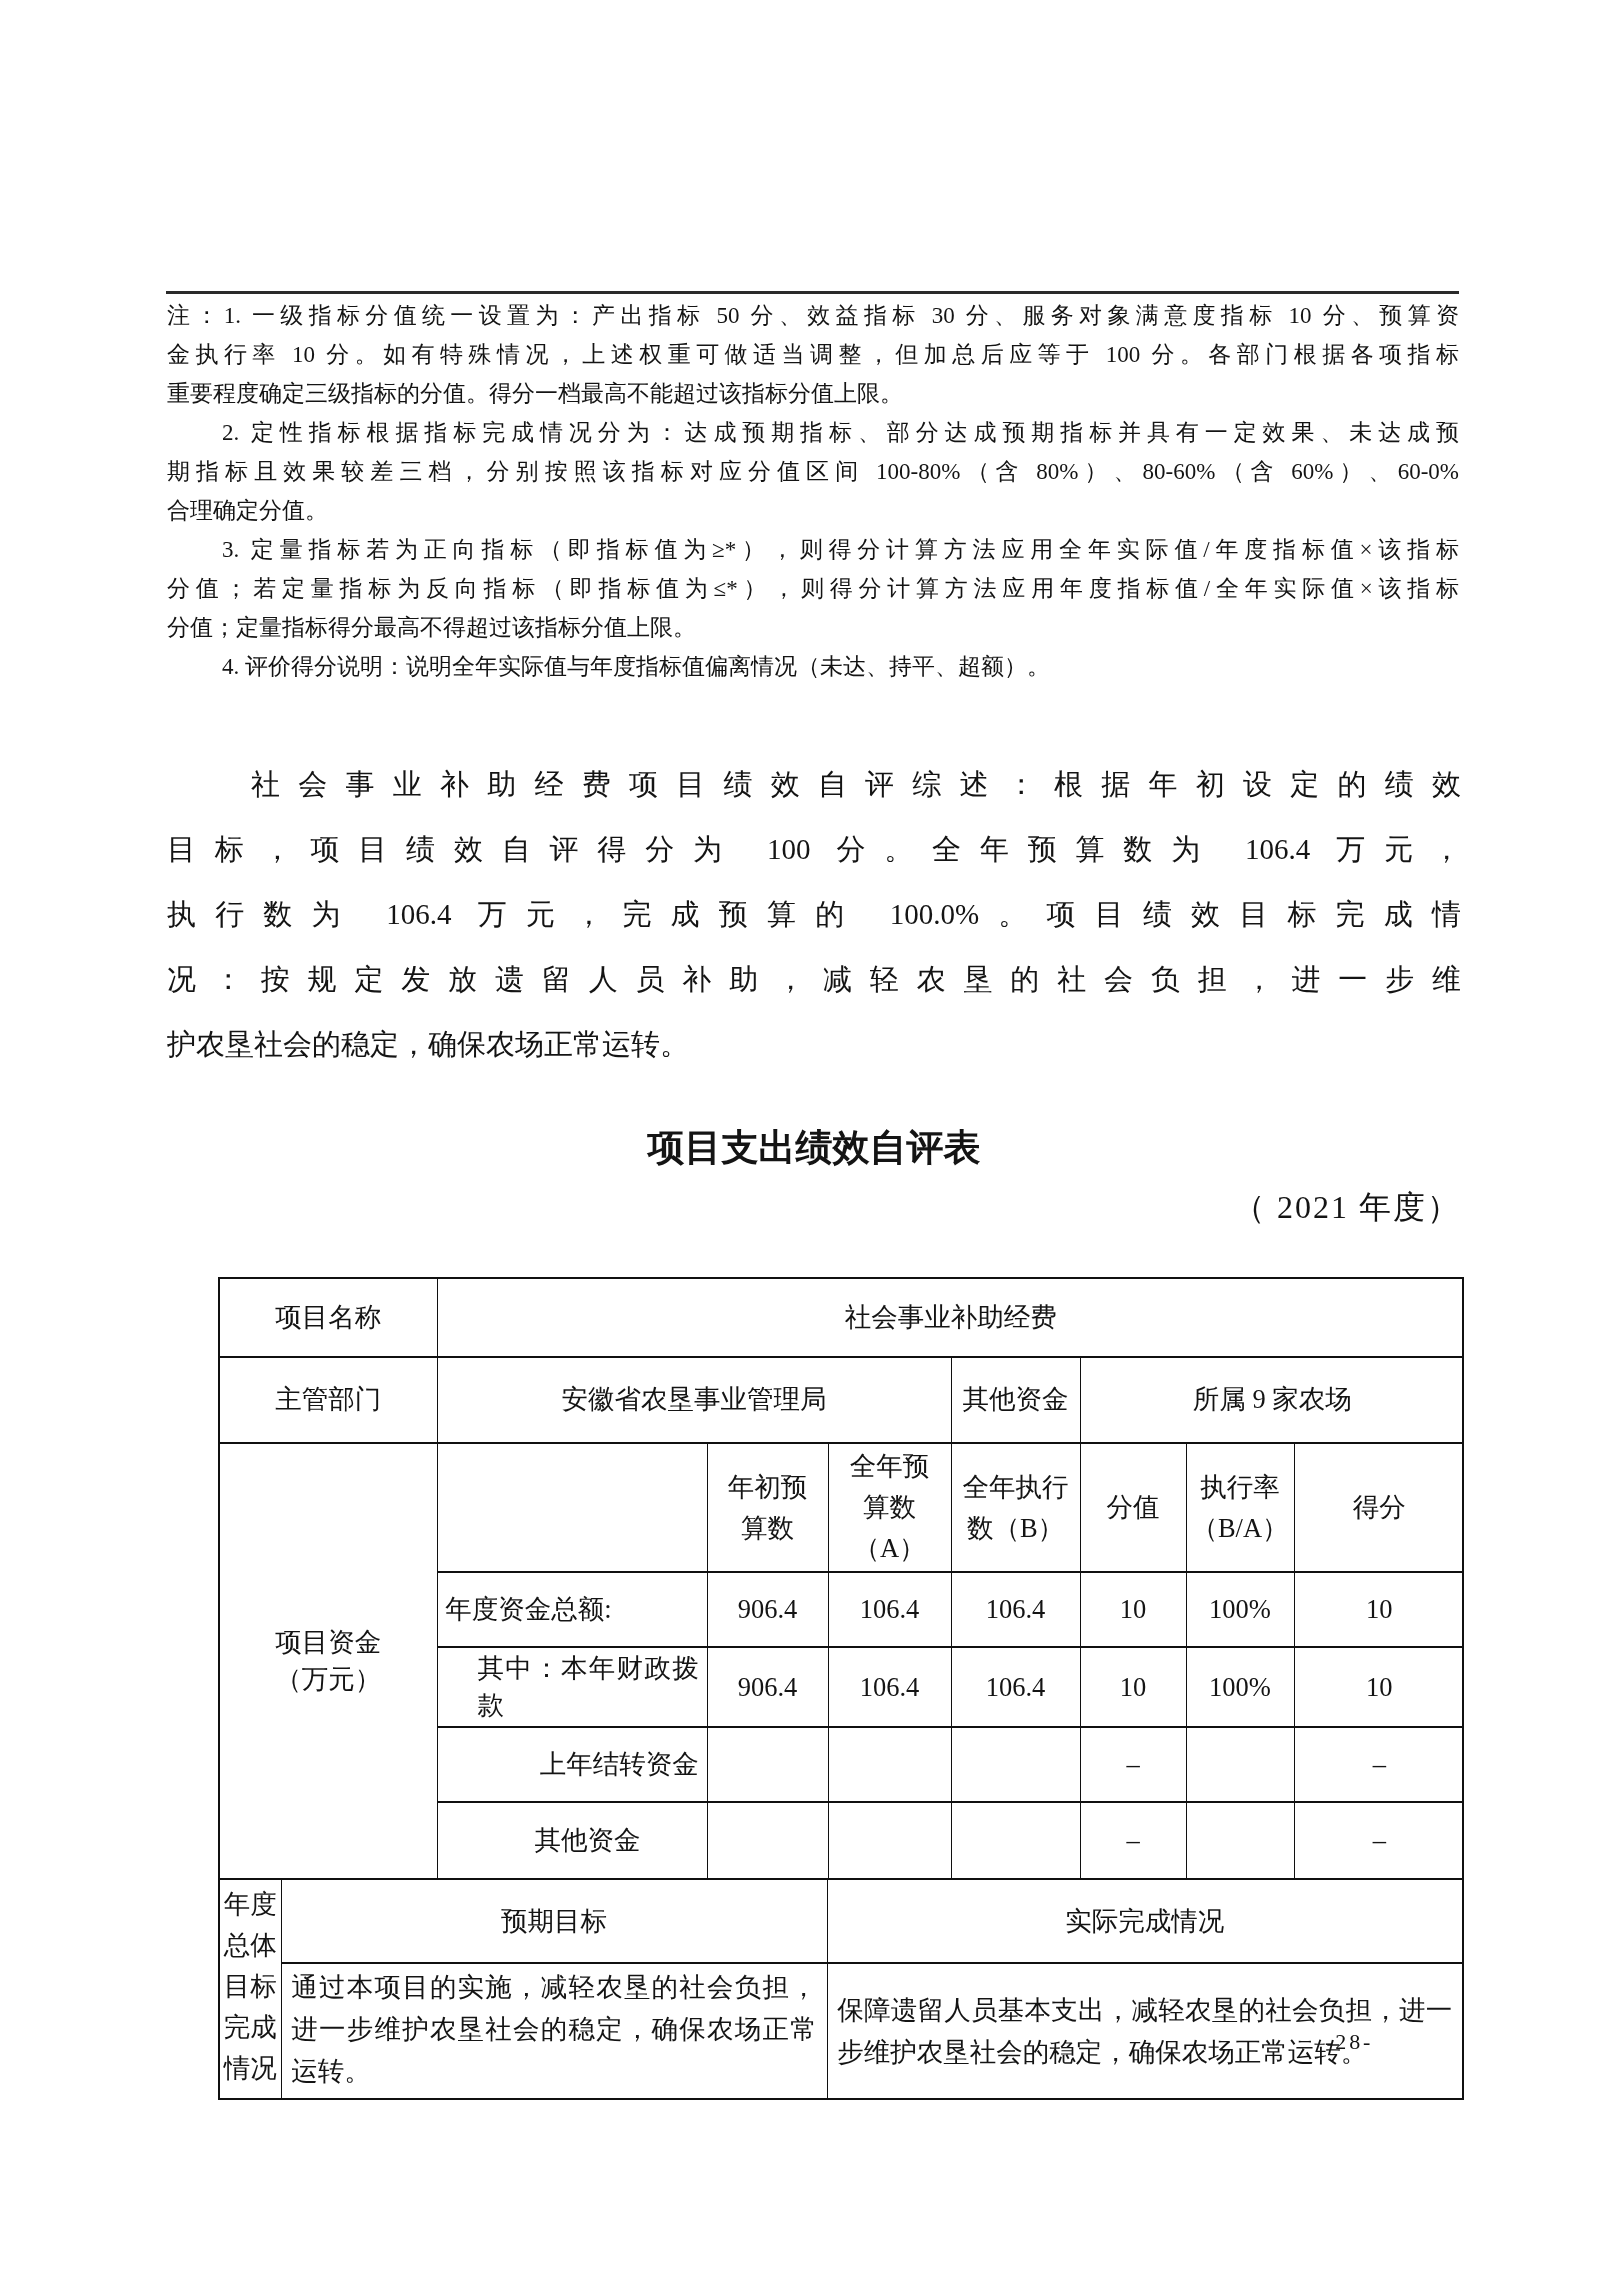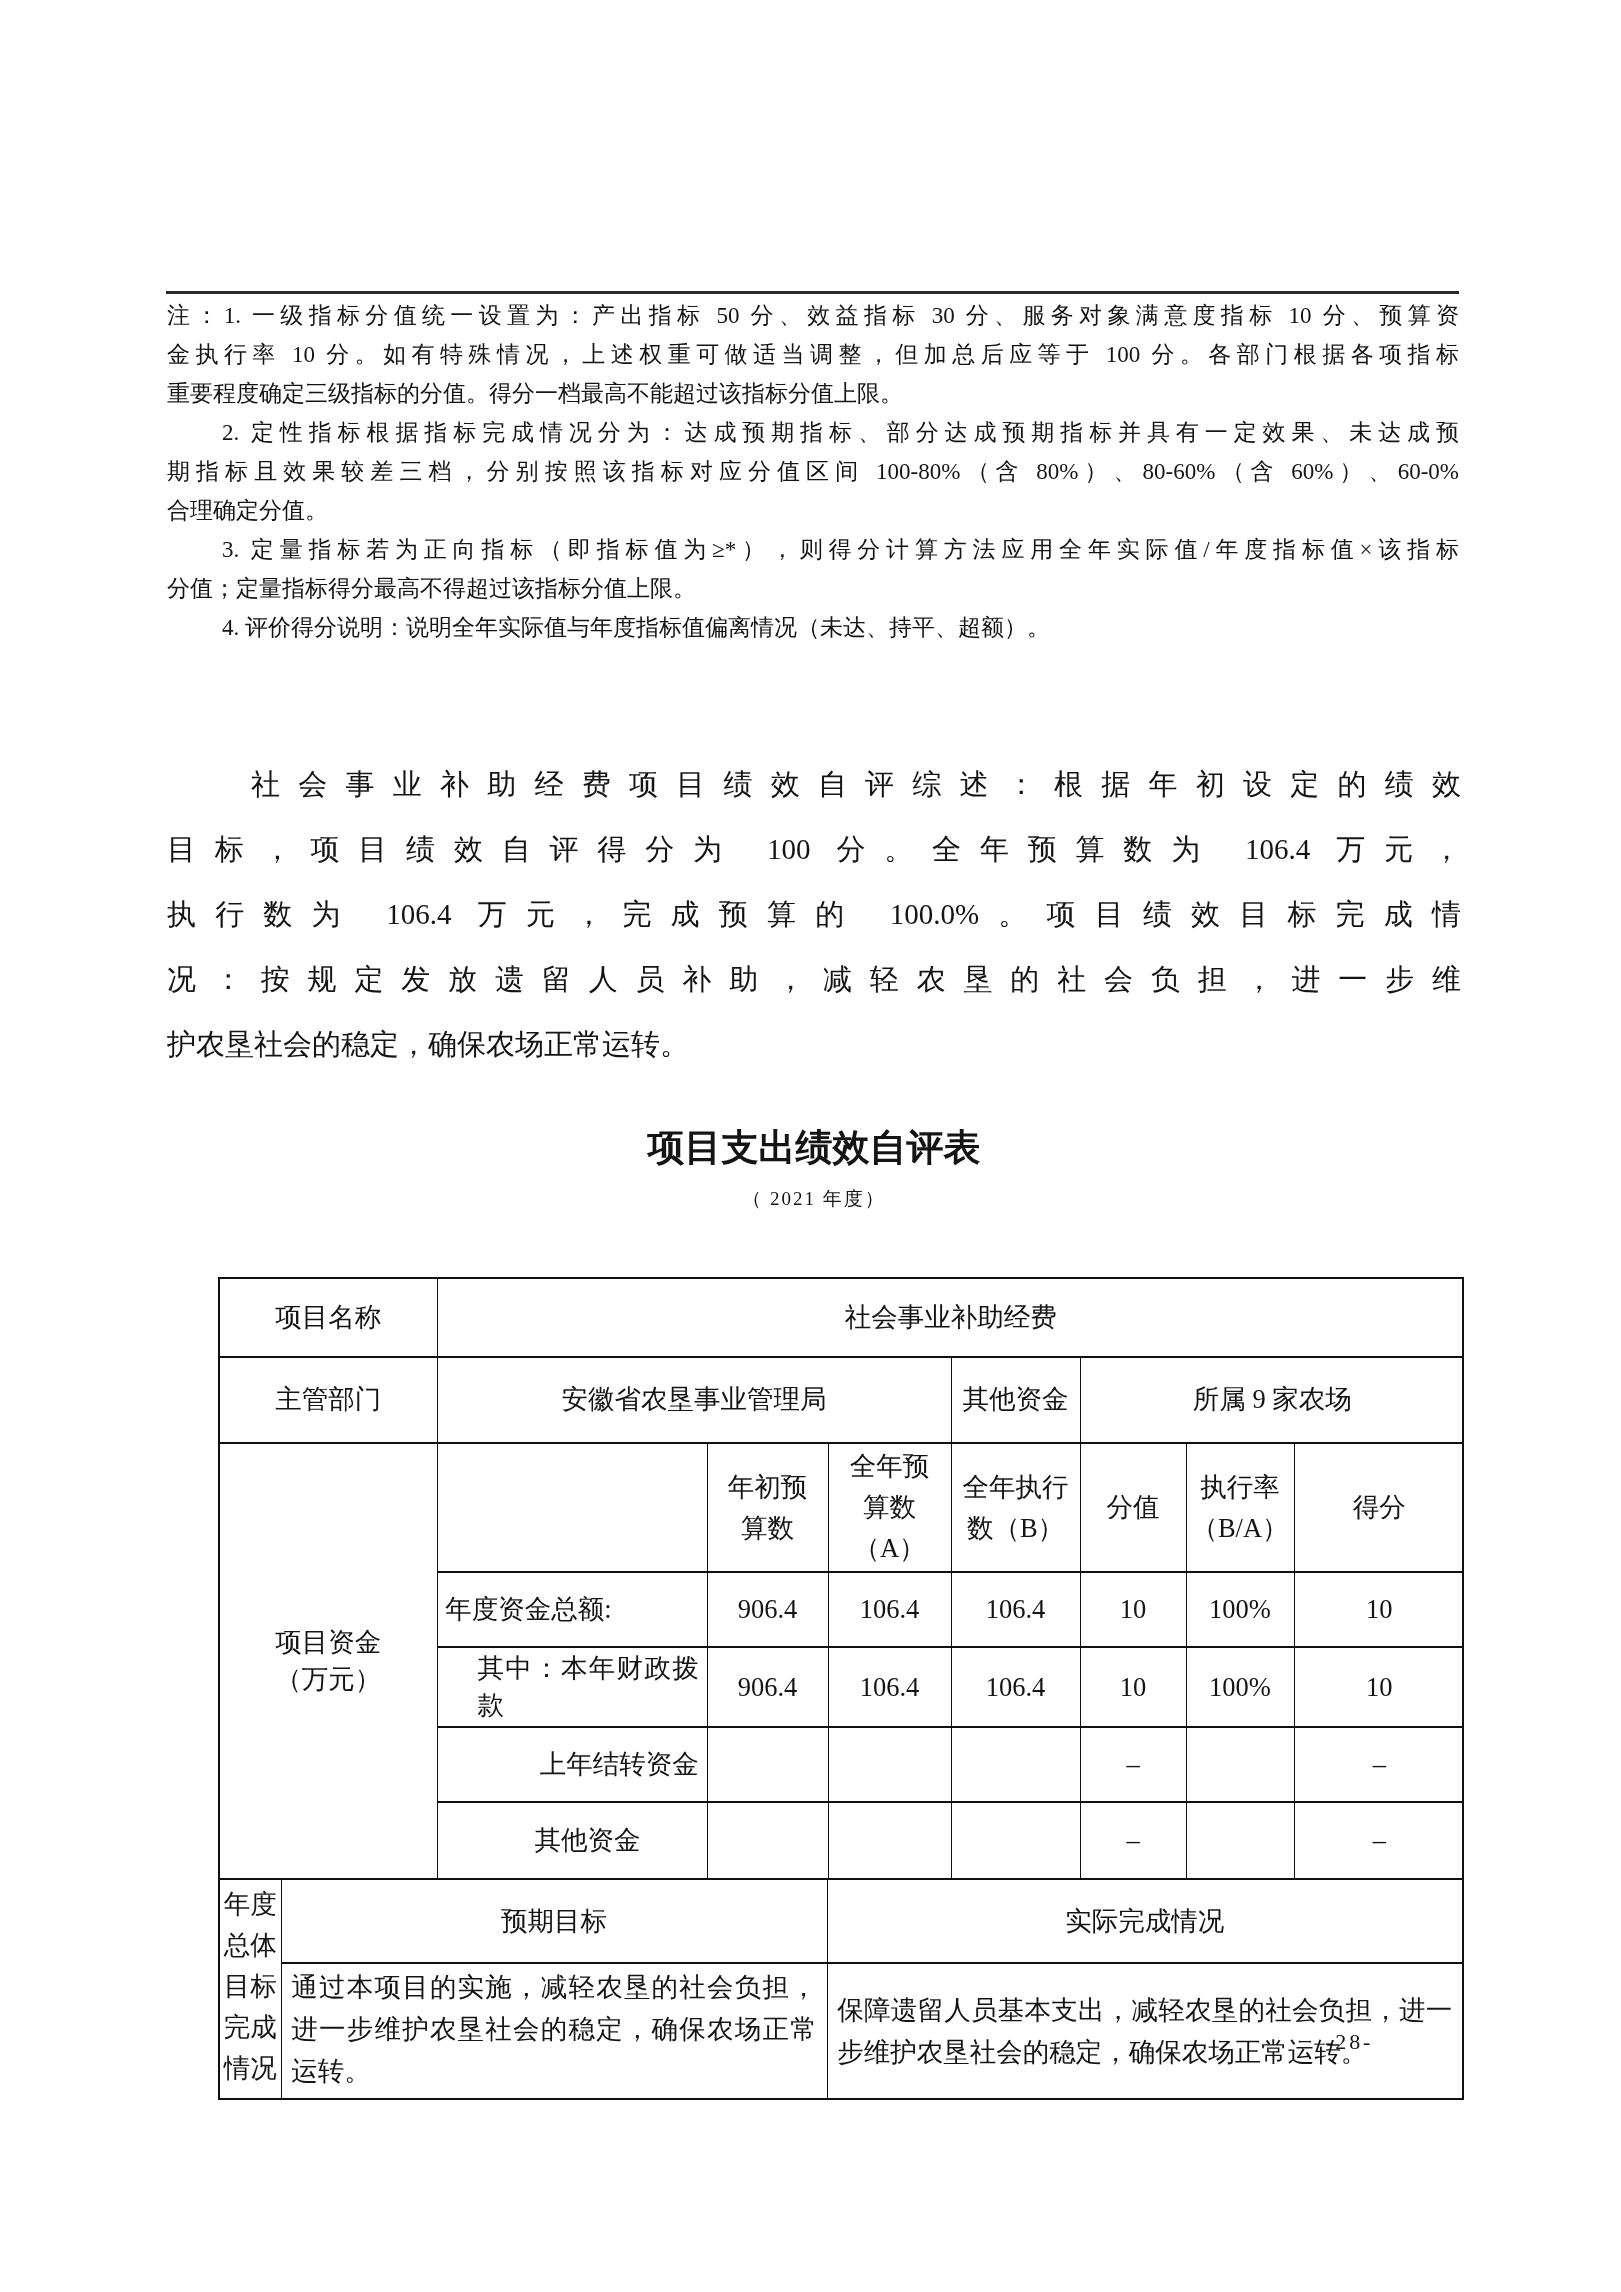--- a/index.html
+++ b/index.html
@@ -16,21 +16,21 @@
   .note-line{height:39px;line-height:39px;text-align:left;}
   .jf{text-align:justify;text-align-last:justify;}
   .ind{padding-left:55px;}
   
   .summary{left:167px;top:752px;width:1294px;font-size:29px;}
   .sum-line{height:65px;line-height:65px;}
   .ind2{padding-left:84px;}
   
   .tbl-title{left:167px;top:1123px;width:1294px;text-align:center;
     font-family:"Liberation Sans","DejaVu Sans",sans-serif;font-weight:bold;font-size:37px;}
-  .tbl-year{left:167px;top:1186px;width:1294px;text-align:center;font-size:19px;letter-spacing:2px;}
+  .tbl-year{left:167px;top:1186px;width:1294px;text-align:right;font-size:32px;letter-spacing:2px;}
   
   .tblwrap{left:218px;top:1277px;width:1242px;border:2.9px solid #101010;}
   table{border-collapse:collapse;table-layout:fixed;width:100%;}
   td{
     border-left:1px solid #101010;border-top:2px solid #101010;
     font-size:26.5px;text-align:center;vertical-align:middle;
     padding:2px 7.8px;line-height:1.4;overflow:hidden;
   }
   td.first{border-left:none;}
   table tr:first-child td{border-top:none;}
@@ -56,20 +56,21 @@
 <div class="abs rule"></div>
 
 <div class="abs notes">
   <div class="note-line jf">注：1. 一级指标分值统一设置为：产出指标 50 分、效益指标 30 分、服务对象满意度指标 10 分、预算资</div>
   <div class="note-line jf">金执行率 10 分。如有特殊情况，上述权重可做适当调整，但加总后应等于 100 分。各部门根据各项指标</div>
   <div class="note-line">重要程度确定三级指标的分值。得分一档最高不能超过该指标分值上限。</div>
   <div class="note-line jf ind">2. 定性指标根据指标完成情况分为：达成预期指标、部分达成预期指标并具有一定效果、未达成预</div>
   <div class="note-line jf">期指标且效果较差三档，分别按照该指标对应分值区间 100-80%（含 80%）、80-60%（含 60%）、60-0%</div>
   <div class="note-line">合理确定分值。</div>
   <div class="note-line jf ind">3. 定量指标若为正向指标（即指标值为≥*），则得分计算方法应用全年实际值/年度指标值×该指标</div>
+  <div class="note-line jf">分值；若定量指标为反向指标（即指标值为≤*），则得分计算方法应用年度指标值/全年实际值×该指标</div>
   <div class="note-line">分值；定量指标得分最高不得超过该指标分值上限。</div>
   <div class="note-line ind">4. 评价得分说明：说明全年实际值与年度指标值偏离情况（未达、持平、超额）。</div>
 </div>
 
 <div class="abs summary">
   <div class="sum-line jf ind2">社会事业补助经费项目绩效自评综述：根据年初设定的绩效</div>
   <div class="sum-line jf">目标，项目绩效自评得分为 100 分。全年预算数为 106.4 万元，</div>
   <div class="sum-line jf">执行数为 106.4 万元，完成预算的 100.0%。项目绩效目标完成情</div>
   <div class="sum-line jf">况：按规定发放遗留人员补助，减轻农垦的社会负担，进一步维</div>
   <div class="sum-line">护农垦社会的稳定，确保农场正常运转。</div>

